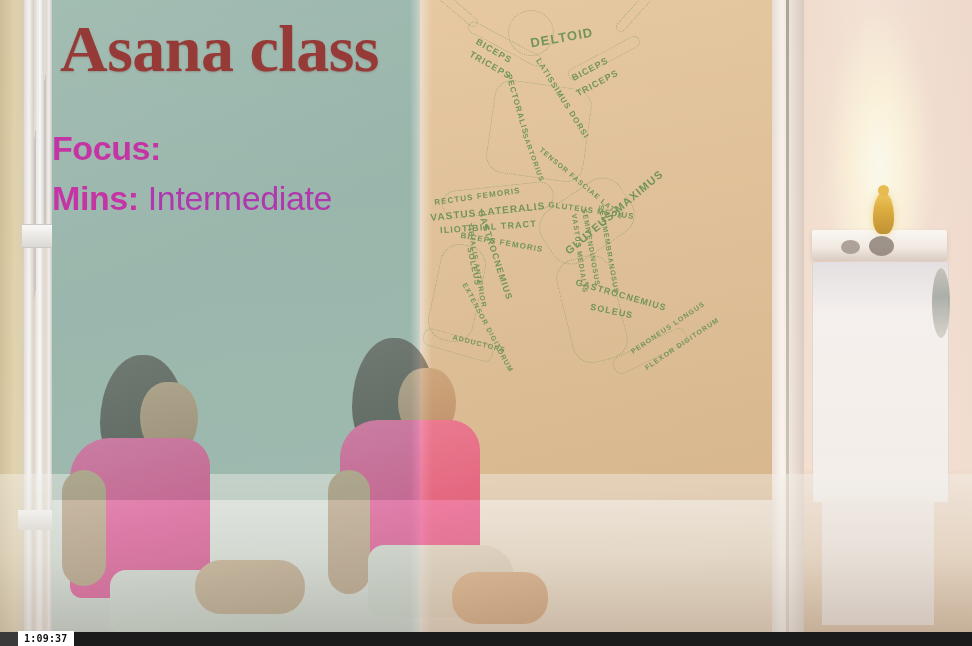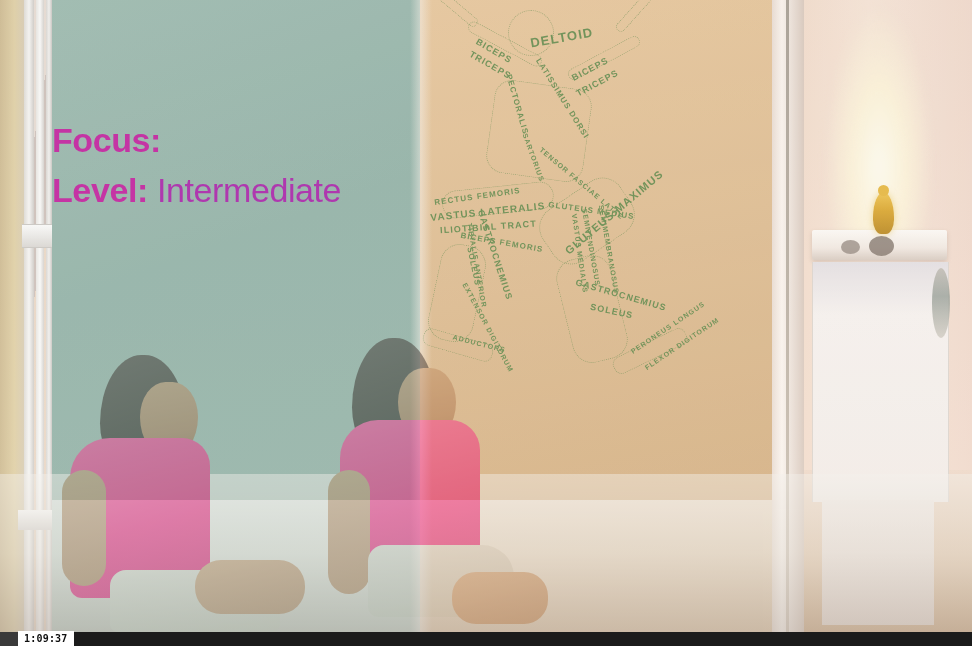--- a/index.html
+++ b/index.html
@@ -131,21 +131,21 @@
     position:absolute;left:8px;top:16px;
     font-family:"Liberation Serif",serif;
     font-weight:700;
     font-size:66px;
     line-height:1;
     color:#8c2320;
     letter-spacing:-.5px;
     text-shadow:0 1px 2px rgba(90,25,20,.25);
   }
   .slide-body{
-    position:absolute;left:0px;top:116px;width:790px;
+    position:absolute;left:0px;top:124px;width:790px;
     font-size:34px;line-height:1.47;
     color:#a71fa8;
     font-weight:400;
     letter-spacing:-.4px;
   }
   .slide-body .lbl{font-weight:700;color:#c01b9c;}
   .slide-body .row{white-space:nowrap;}
 
   
   .anatomy{
@@ -278,27 +278,28 @@
         <div style="position: absolute; left: 30px; top: 192px; width: 110px; height: 26px; transform: rotate(-6deg); border-radius: 14px; border: 1px dotted rgba(63, 122, 53, 0.55);"></div>
         <div style="position: absolute; left: 22px; top: 250px; width: 44px; height: 96px; transform: rotate(12deg); border-radius: 20px; border: 1px dotted rgba(63, 122, 53, 0.55);"></div>
         <div style="position: absolute; left: 128px; top: 196px; width: 92px; height: 60px; transform: rotate(-34deg); border-radius: 22px; border: 1px dotted rgba(63, 122, 53, 0.55);"></div>
         <div style="position: absolute; left: 152px; top: 262px; width: 54px; height: 104px; transform: rotate(-14deg); border-radius: 20px; border: 1px dotted rgba(63, 122, 53, 0.55);"></div>
         <div style="position: absolute; left: 10px; top: 342px; width: 70px; height: 16px; transform: rotate(16deg); border-radius: 8px; border: 1px dotted rgba(63, 122, 53, 0.55);"></div>
         <div style="position: absolute; left: 198px; top: 348px; width: 78px; height: 16px; transform: rotate(-26deg); border-radius: 8px; border: 1px dotted rgba(63, 122, 53, 0.55);"></div>
       </div>
 
     <div class="slide-white-band"></div>
 
+    <div class="slide-title">Asana class</div>
 
     <div class="slide-body">
       <div class="row">
         <span class="lbl">Focus:</span>
       </div>
       <div class="row">
-        <span class="lbl">Level:</span>
+        <span class="lbl">Mins:</span>
         <span>Intermediate</span>
       </div>
     </div>
   </div>
 
   <div class="crossfade">
     <div class="studio-wall"></div>
     <div class="studio-floor"></div>
 
     <div class="person">

